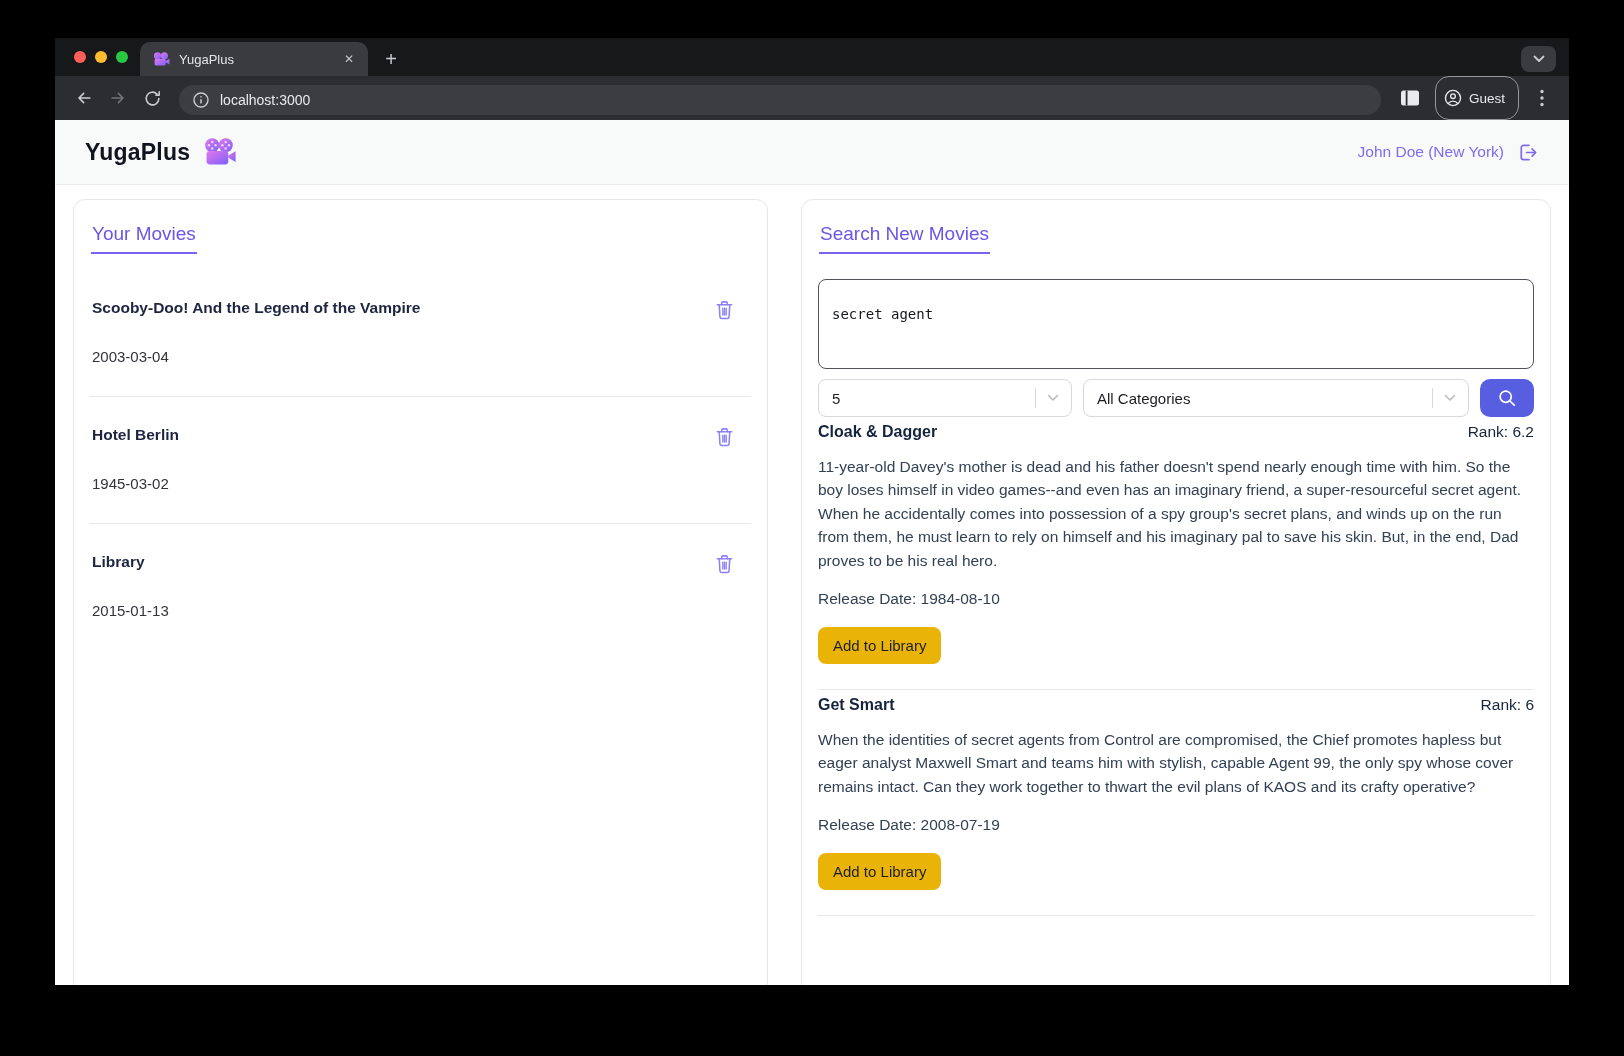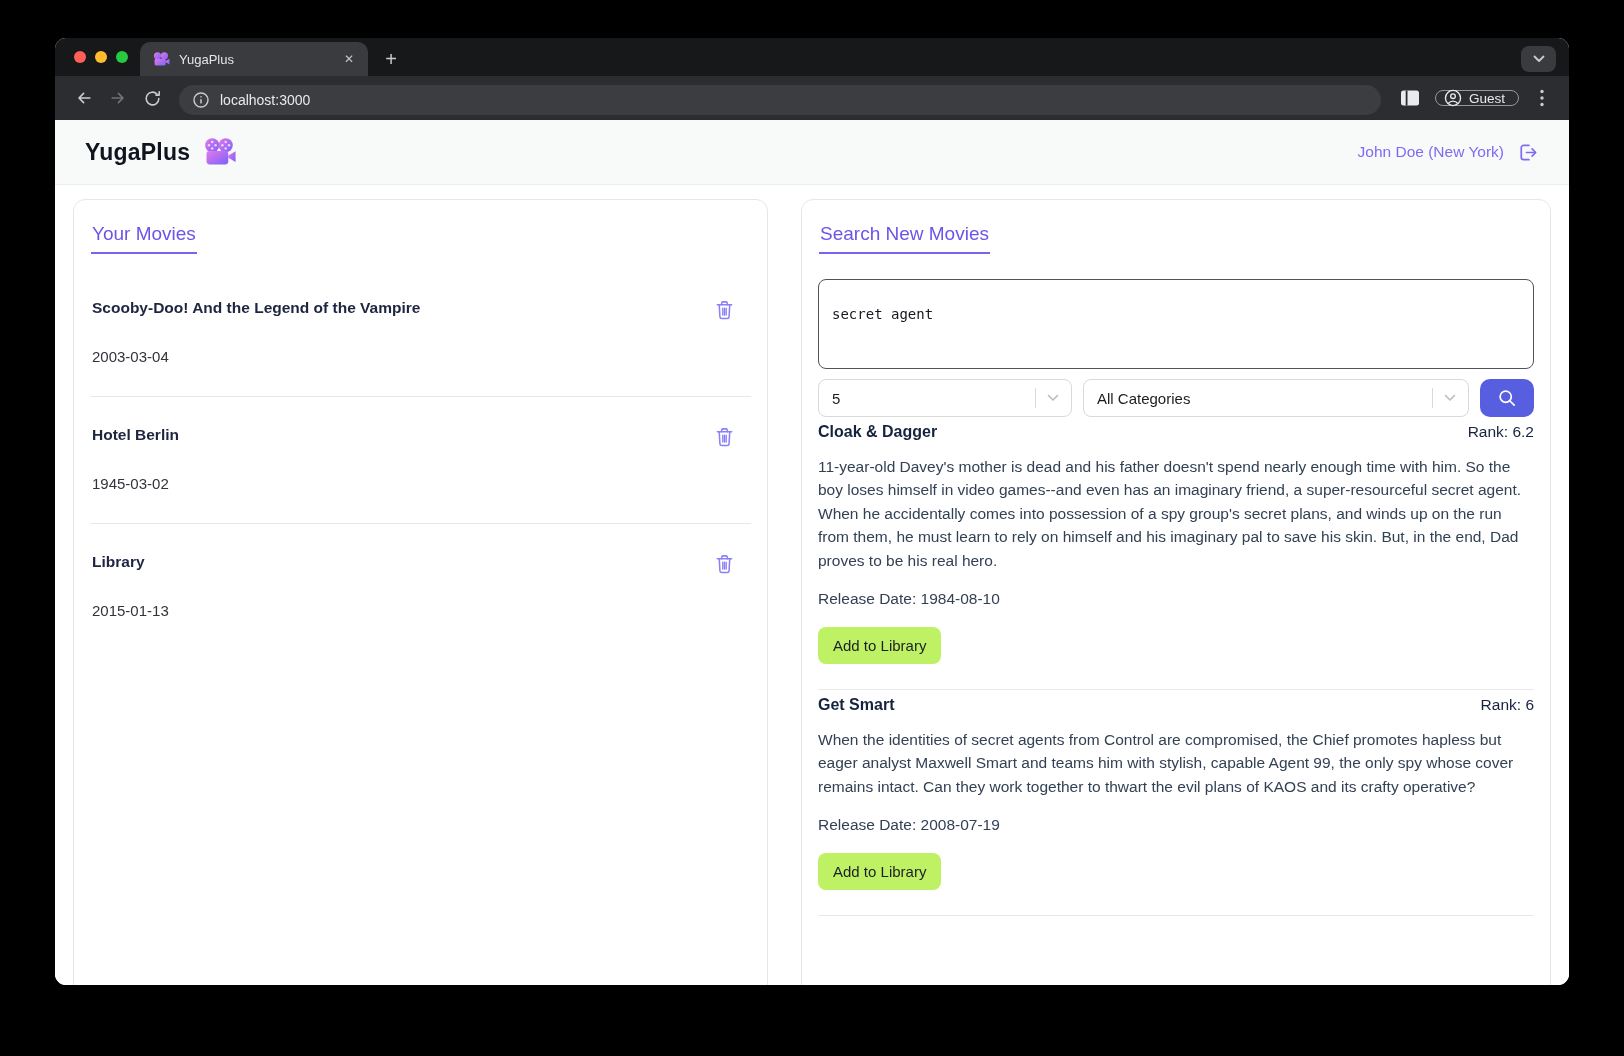--- a/index.html
+++ b/index.html
@@ -1,20 +1,20 @@
 <!DOCTYPE html>
 <html><head>
 <meta charset="utf-8">
 <style>
   * { margin:0; padding:0; box-sizing:border-box; }
   html,body { width:1624px; height:1056px; background:#000; font-family:"Liberation Sans", sans-serif; }
 
   .window {
     position:absolute; left:55px; top:38px; width:1514px; height:947px;
-    border-radius:11px; overflow:hidden; background:#fff;
+    border-radius:0; overflow:hidden; background:#fff;
     display:flex; flex-direction:column;
   }
 
   
   .tabstrip { height:38px; background:#17181a; position:relative; flex:none; display:flex; align-items:flex-end; }
   .traffic { position:absolute; left:19px; top:13px; display:flex; gap:9px; }
   .traffic span { width:12px; height:12px; border-radius:50%; display:block; }
   .dot-red { background:#ff5f57; } .dot-yellow { background:#febc2e; } .dot-green { background:#28c840; }
   .tab { margin-left:85px; width:228px; height:34px; background:#3a3b3e; border-radius:10px 10px 0 0;
          display:flex; align-items:center; gap:9px; padding:0 10px 0 13px; }
@@ -24,21 +24,21 @@
             display:flex; align-items:center; justify-content:center; }
   .strip-caret { position:absolute; right:13px; top:8px; width:35px; height:26px; background:#3a3b3e;
                  border-radius:8px; display:flex; align-items:center; justify-content:center; }
 
   
   .toolbar { height:44px; background:#2c2d30; flex:none; display:flex; align-items:center; padding:0 14px; gap:4px; }
   .nav-btn { width:30px; height:30px; display:flex; align-items:center; justify-content:center; border-radius:50%; flex:none; }
   .urlbar { flex:1; height:30px; background:#3b3d40; border-radius:15px; display:flex; align-items:center;
             gap:11px; padding:0 14px; margin:4px 10px 0 8px; }
   .url-text { color:#e8eaed; font-size:14px; }
-  .guest-pill { height:16px; border:1px solid #95979a; border-radius:14px; display:flex; align-items:center;
+  .guest-pill { height:44px; border:1px solid #95979a; border-radius:14px; display:flex; align-items:center;
                 gap:7px; padding:0 13px 0 8px; color:#e8eaed; font-size:13.5px; margin:12px 6px; flex:none; }
   .kebab { width:26px; height:30px; display:flex; align-items:center; justify-content:center; flex:none; }
 
   
   .app-header { height:65px; background:#f8f9f9; border-bottom:1px solid #ececec; flex:none;
                 display:flex; align-items:center; justify-content:space-between; padding:0 30px; }
   .brand { display:flex; align-items:center; gap:13px; }
   .brand-text { font-size:23px; font-weight:bold; color:#10141f; letter-spacing:.2px; }
   .user-area { display:flex; align-items:center; gap:12px; }
   .user-name { color:#7e6bf2; font-size:15.5px; }
@@ -71,21 +71,21 @@
   .select-value { font-size:15px; color:#1b1d22; flex:1; }
   .select-divider { width:1px; height:20px; background:#d9d9d9; margin:0 11px 0 8px; }
   .search-btn { width:54px; height:38px; flex:none; background:#585ee0; border:none; border-radius:10px;
                 display:flex; align-items:center; justify-content:center; cursor:pointer; }
 
   .result-head { display:flex; justify-content:space-between; align-items:baseline; margin-top:6px; }
   .result-title { font-size:16px; font-weight:bold; color:#16233f; }
   .result-rank { font-size:15.5px; color:#16233f; }
   .result-desc { margin-top:14px; font-size:15.5px; line-height:1.51; color:#334155; }
   .result-release { margin-top:18px; font-size:15.5px; color:#334155; }
-  .add-btn { margin-top:19px; background:#bef264; border:none; border-radius:8px; padding:10px 15px;
+  .add-btn { margin-top:19px; background:#eab308; border:none; border-radius:8px; padding:10px 15px;
              font-size:15px; color:#1d1f27; font-family:inherit; cursor:pointer; display:inline-block; }
   .result-divider { border:none; border-top:1px solid #e8e8e8; margin:25px 0 4px; }
   .result-item:last-of-type .result-divider { margin-bottom:0; }
 </style>
 </head>
 <body>
 
 <svg width="0" height="0" style="position:absolute" aria-hidden="true">
   <defs>
     <linearGradient id="camGrad" x1="0" y1="0" x2="1" y2="1">

